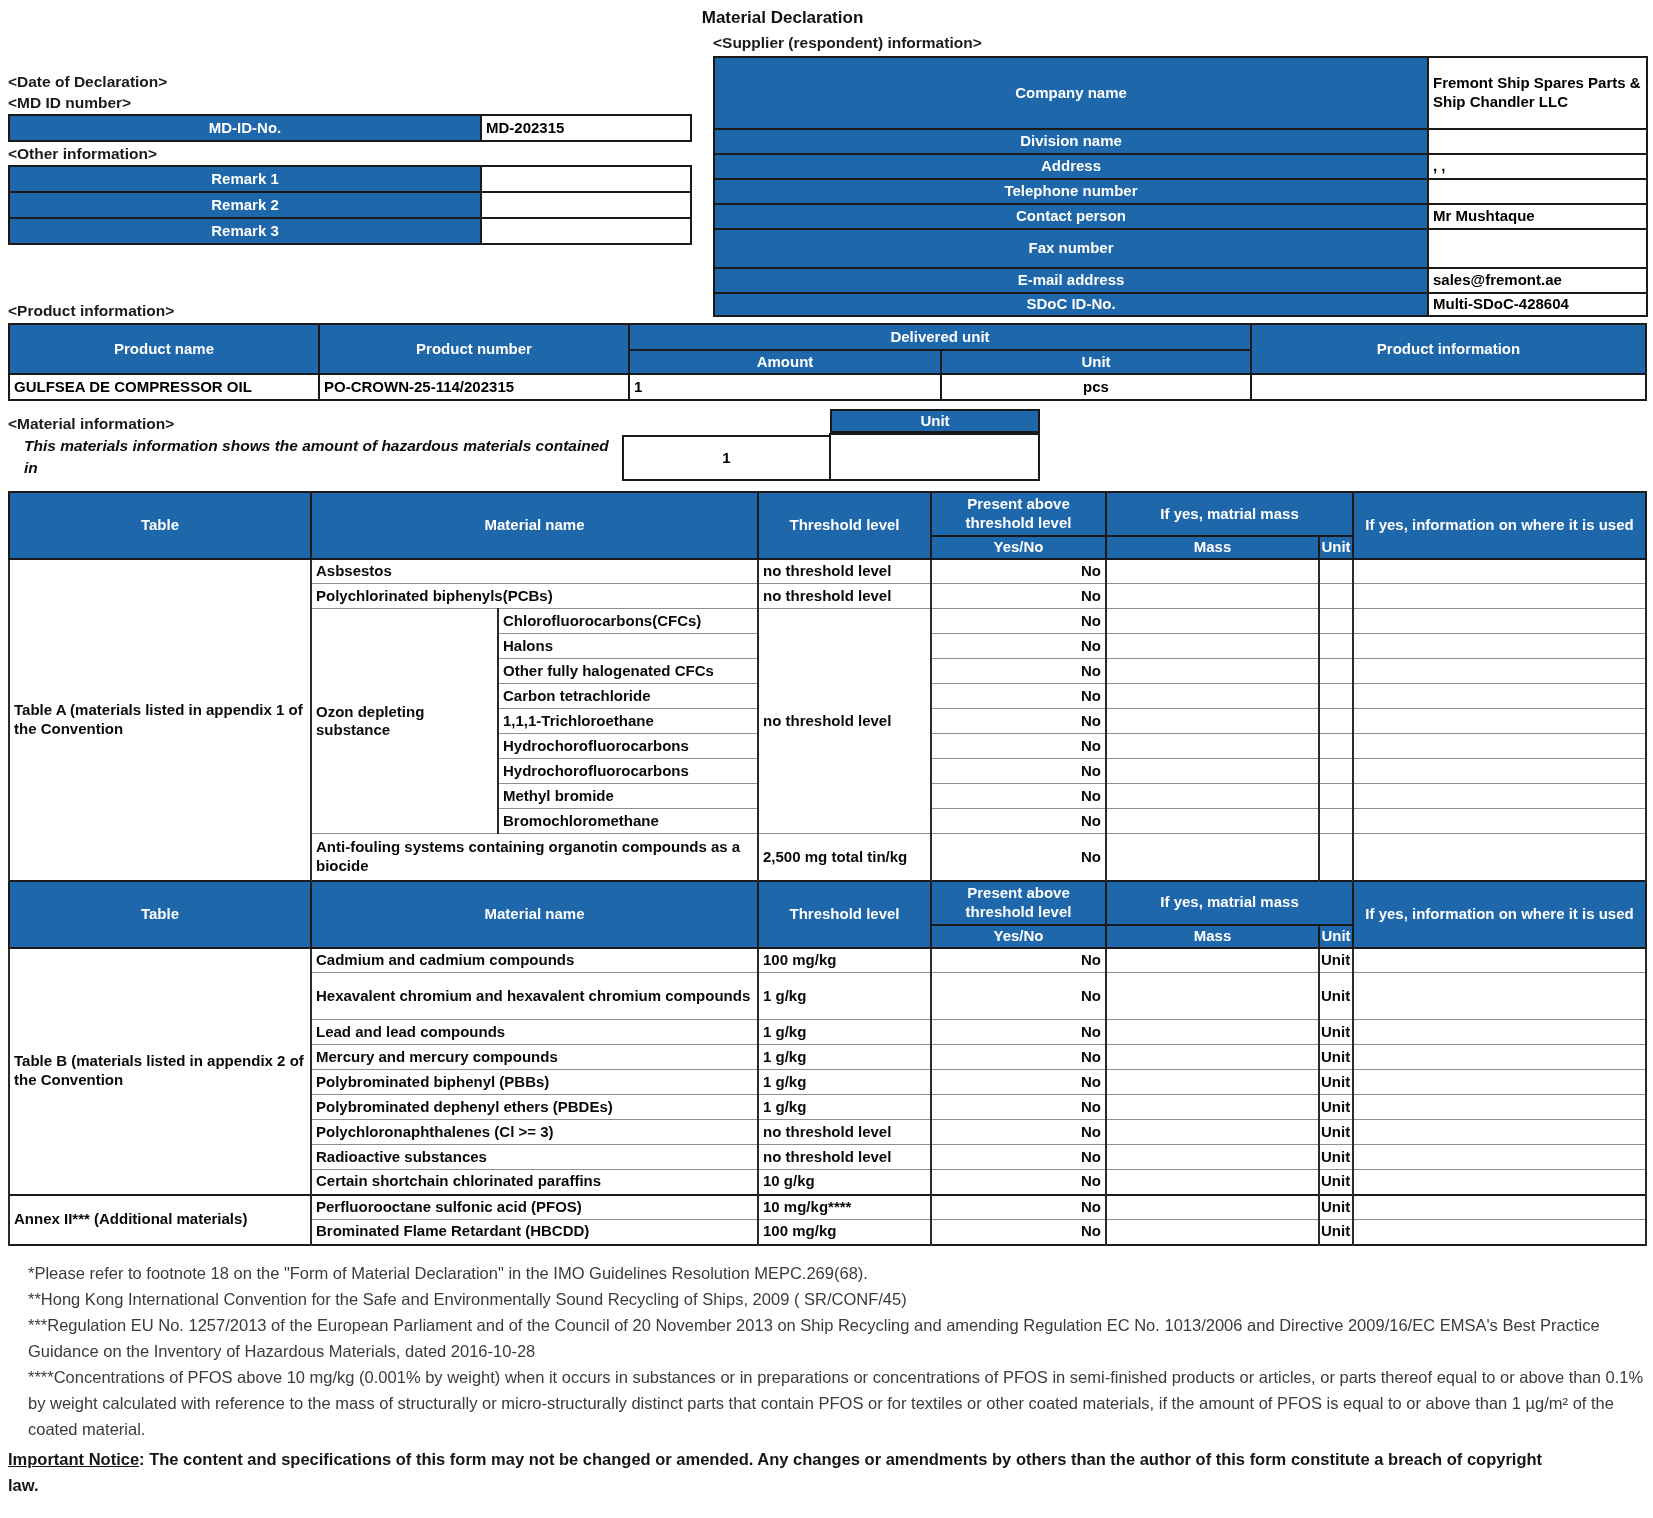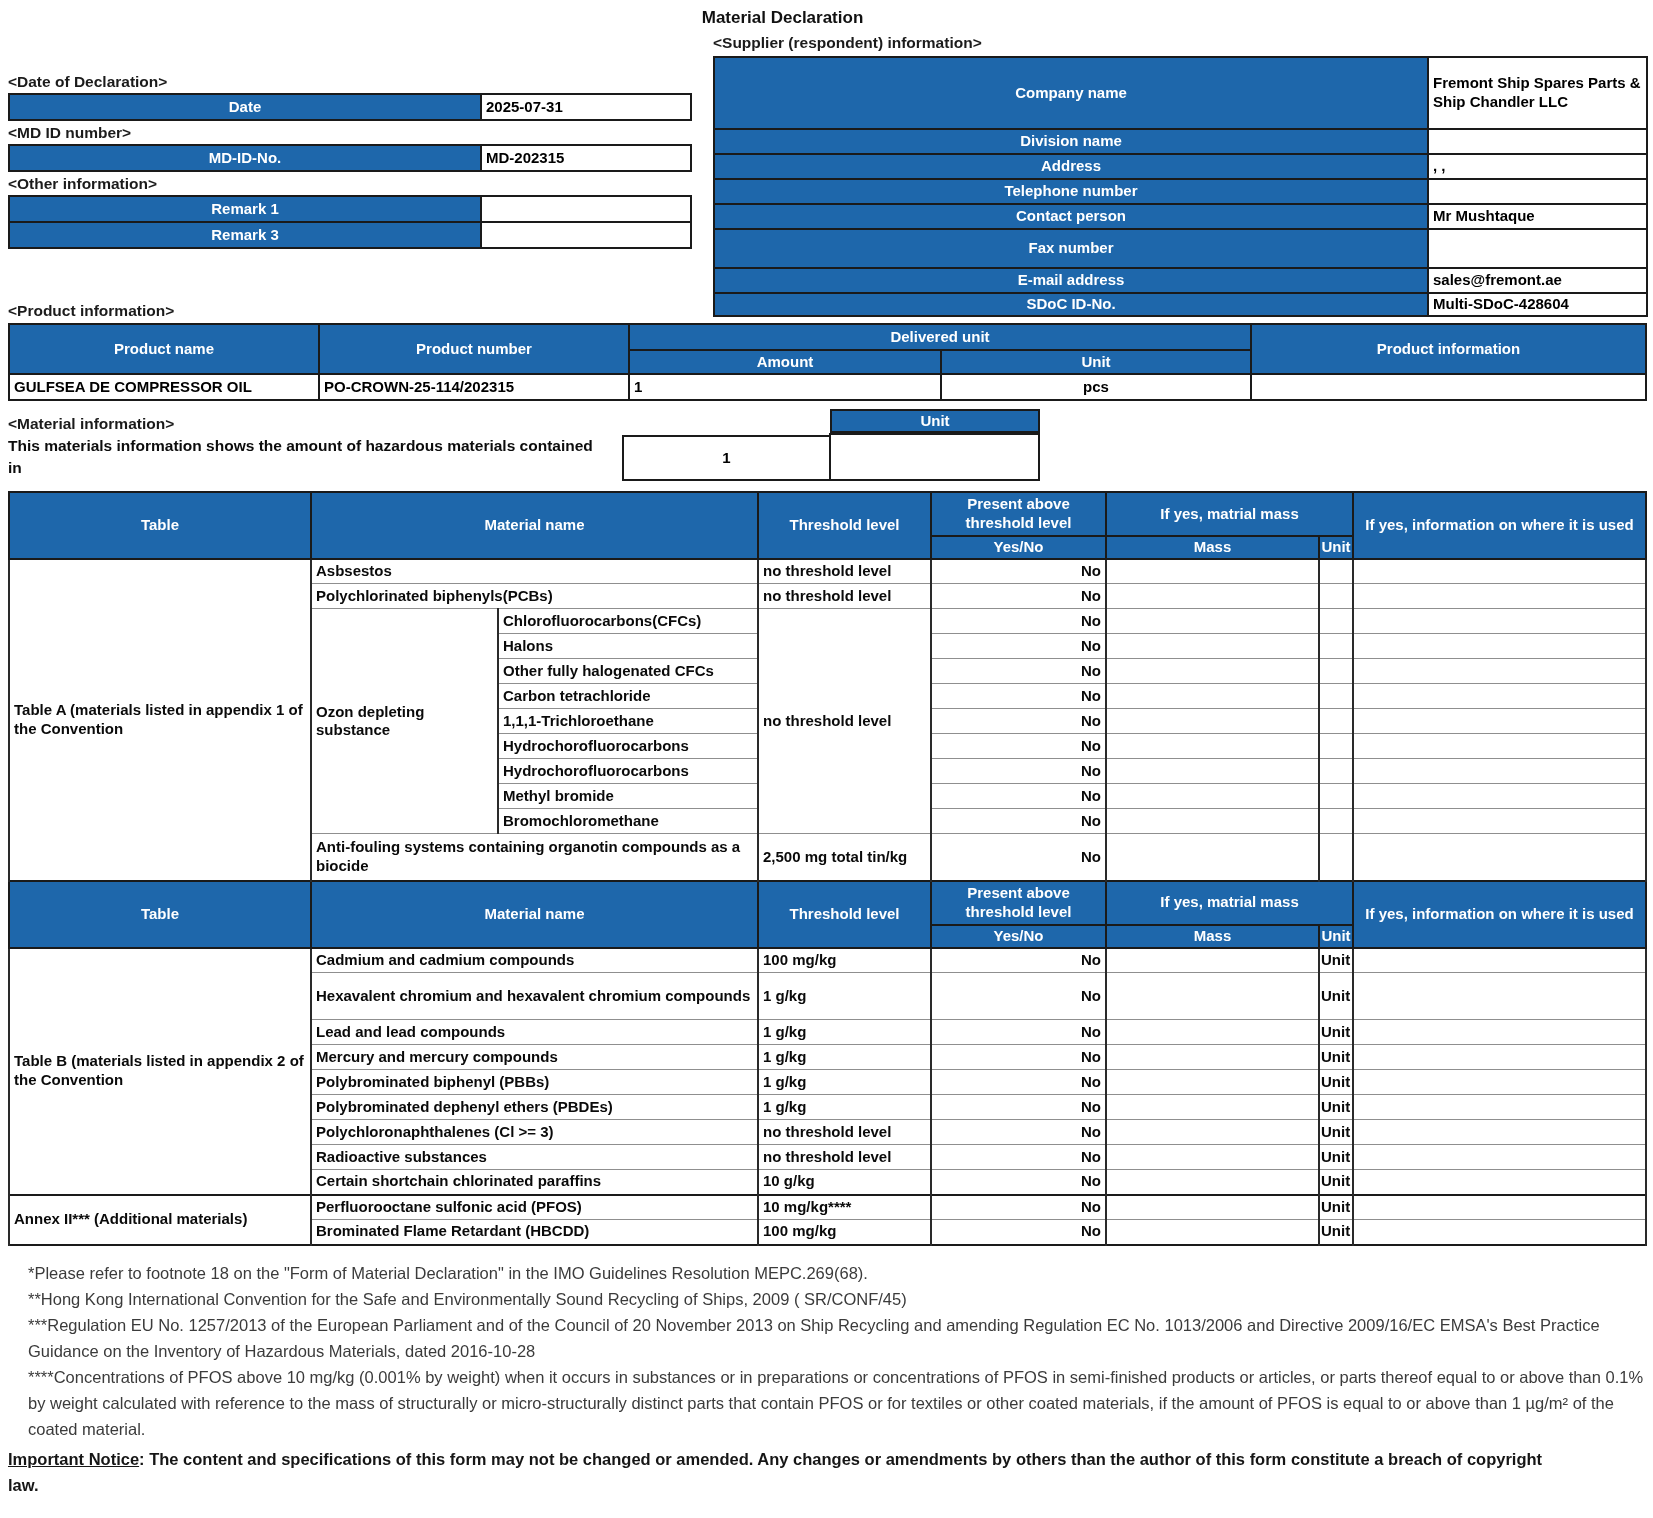--- a/index.html
+++ b/index.html
@@ -48,22 +48,22 @@
   
   .flow{margin-left:8px;width:1637px;}
   .product-table{width:1637px;margin-top:3px;}
   .product-table th{background:var(--blue);color:#fff;font-weight:700;font-size:15px;border:2px solid var(--dark);}
   .product-table td{border:2px solid var(--dark);font-weight:700;font-size:15px;}
   .product-table .center{text-align:center;}
 
   
   .matinfo{position:relative;height:78px;margin-top:8px;}
   .matinfo .seclabel{position:absolute;top:6px;left:0;}
-  .matinfo .desc{position:absolute;top:26px;left:0;width:585px;
-    font-size:15.5px;font-weight:700;line-height:1.4;color:#0c0c0c;}
+  .matinfo .desc{position:absolute;top:26px;left:16px;width:585px;
+    font-size:15.5px;font-weight:700;line-height:1.4;color:#0c0c0c;font-style:italic;}
   .mini-unit-head{position:absolute;left:822px;top:0;width:210px;height:24px;
     background:var(--blue);color:#fff;font-weight:700;font-size:15px;text-align:center;
     border:2px solid var(--dark);line-height:20px;}
   .mini-amount{position:absolute;left:614px;top:26px;width:209px;height:46px;
     border:2px solid var(--dark);font-weight:700;font-size:15px;text-align:center;line-height:42px;}
   .mini-unit-val{position:absolute;left:821px;top:24px;width:211px;height:48px;
     border:2px solid var(--dark);}
 
   
   .hz{width:1637px;margin-top:4px;border:2px solid var(--dark);}
@@ -131,44 +131,40 @@
         <tr style="height:18px">
           <td class="blue c1">SDoC ID-No.</td>
           <td class="val c2">Multi-SDoC-428604</td>
         </tr>
       </tbody>
         </table>
     </div>
 
     <div class="leftstack">
       <div class="seclabel">&lt;Date of Declaration&gt;</div>
-      <table class="kv">
-        <tbody>
-            <tr style="height:26px">
-          <td class="blue c1">Date</td>
-          <td class="val c2">2025-07-31</td>
-        </tr>
-      </tbody>
-        </table>
 
       <div class="seclabel">&lt;MD ID number&gt;</div>
       <table class="kv">
         <tbody>
             <tr style="height:26px">
           <td class="blue c1">MD-ID-No.</td>
           <td class="val c2">MD-202315</td>
         </tr>
       </tbody>
         </table>
 
       <div class="seclabel">&lt;Other information&gt;</div>
       <table class="kv">
         <tbody>
             <tr style="height:26px">
           <td class="blue c1">Remark 1</td>
+          <td class="val c2"></td>
+        </tr>
+        <tr style="height:26px">
+          <td class="blue c1">Remark 2</td>
           <td class="val c2"></td>
         </tr>
         <tr style="height:26px">
           <td class="blue c1">Remark 3</td>
           <td class="val c2"></td>
         </tr>
       </tbody>
         </table>
     </div>
   </div>

